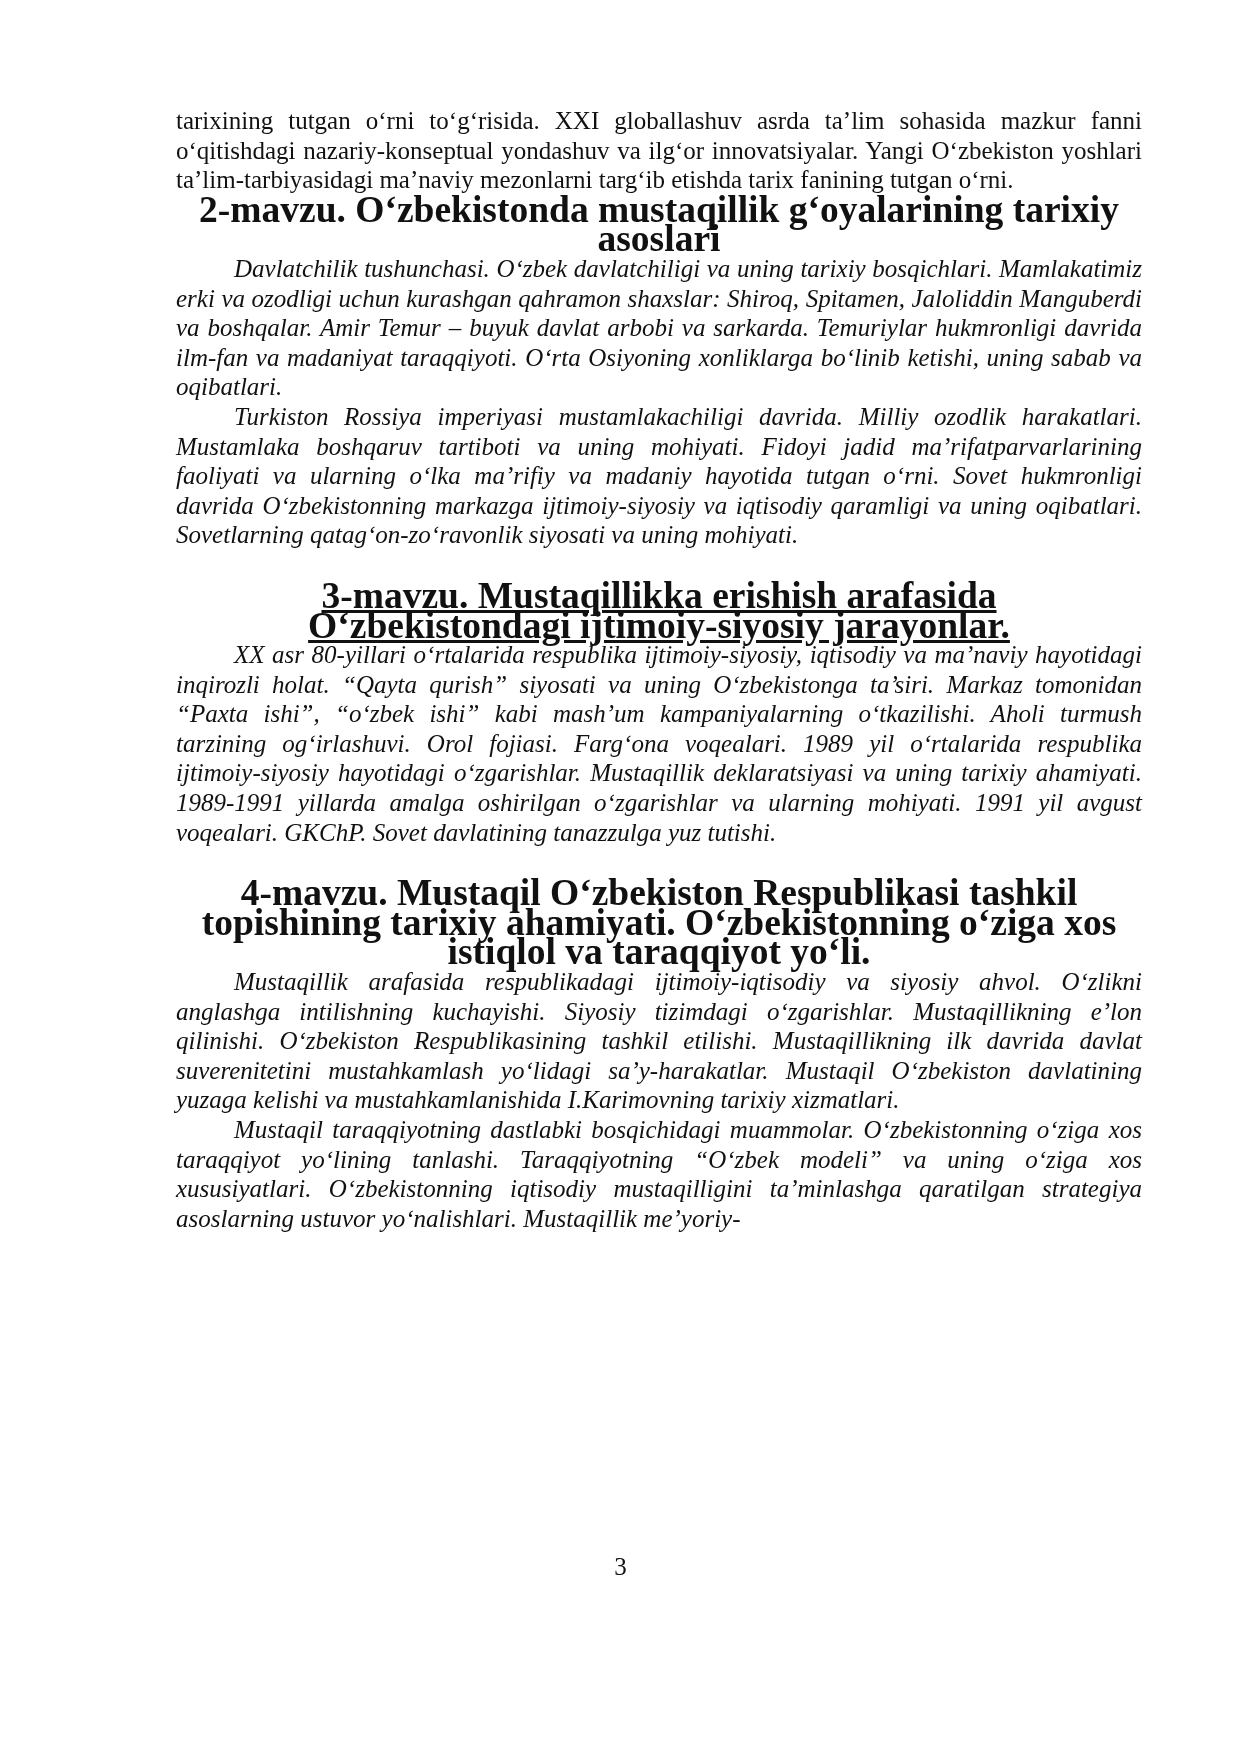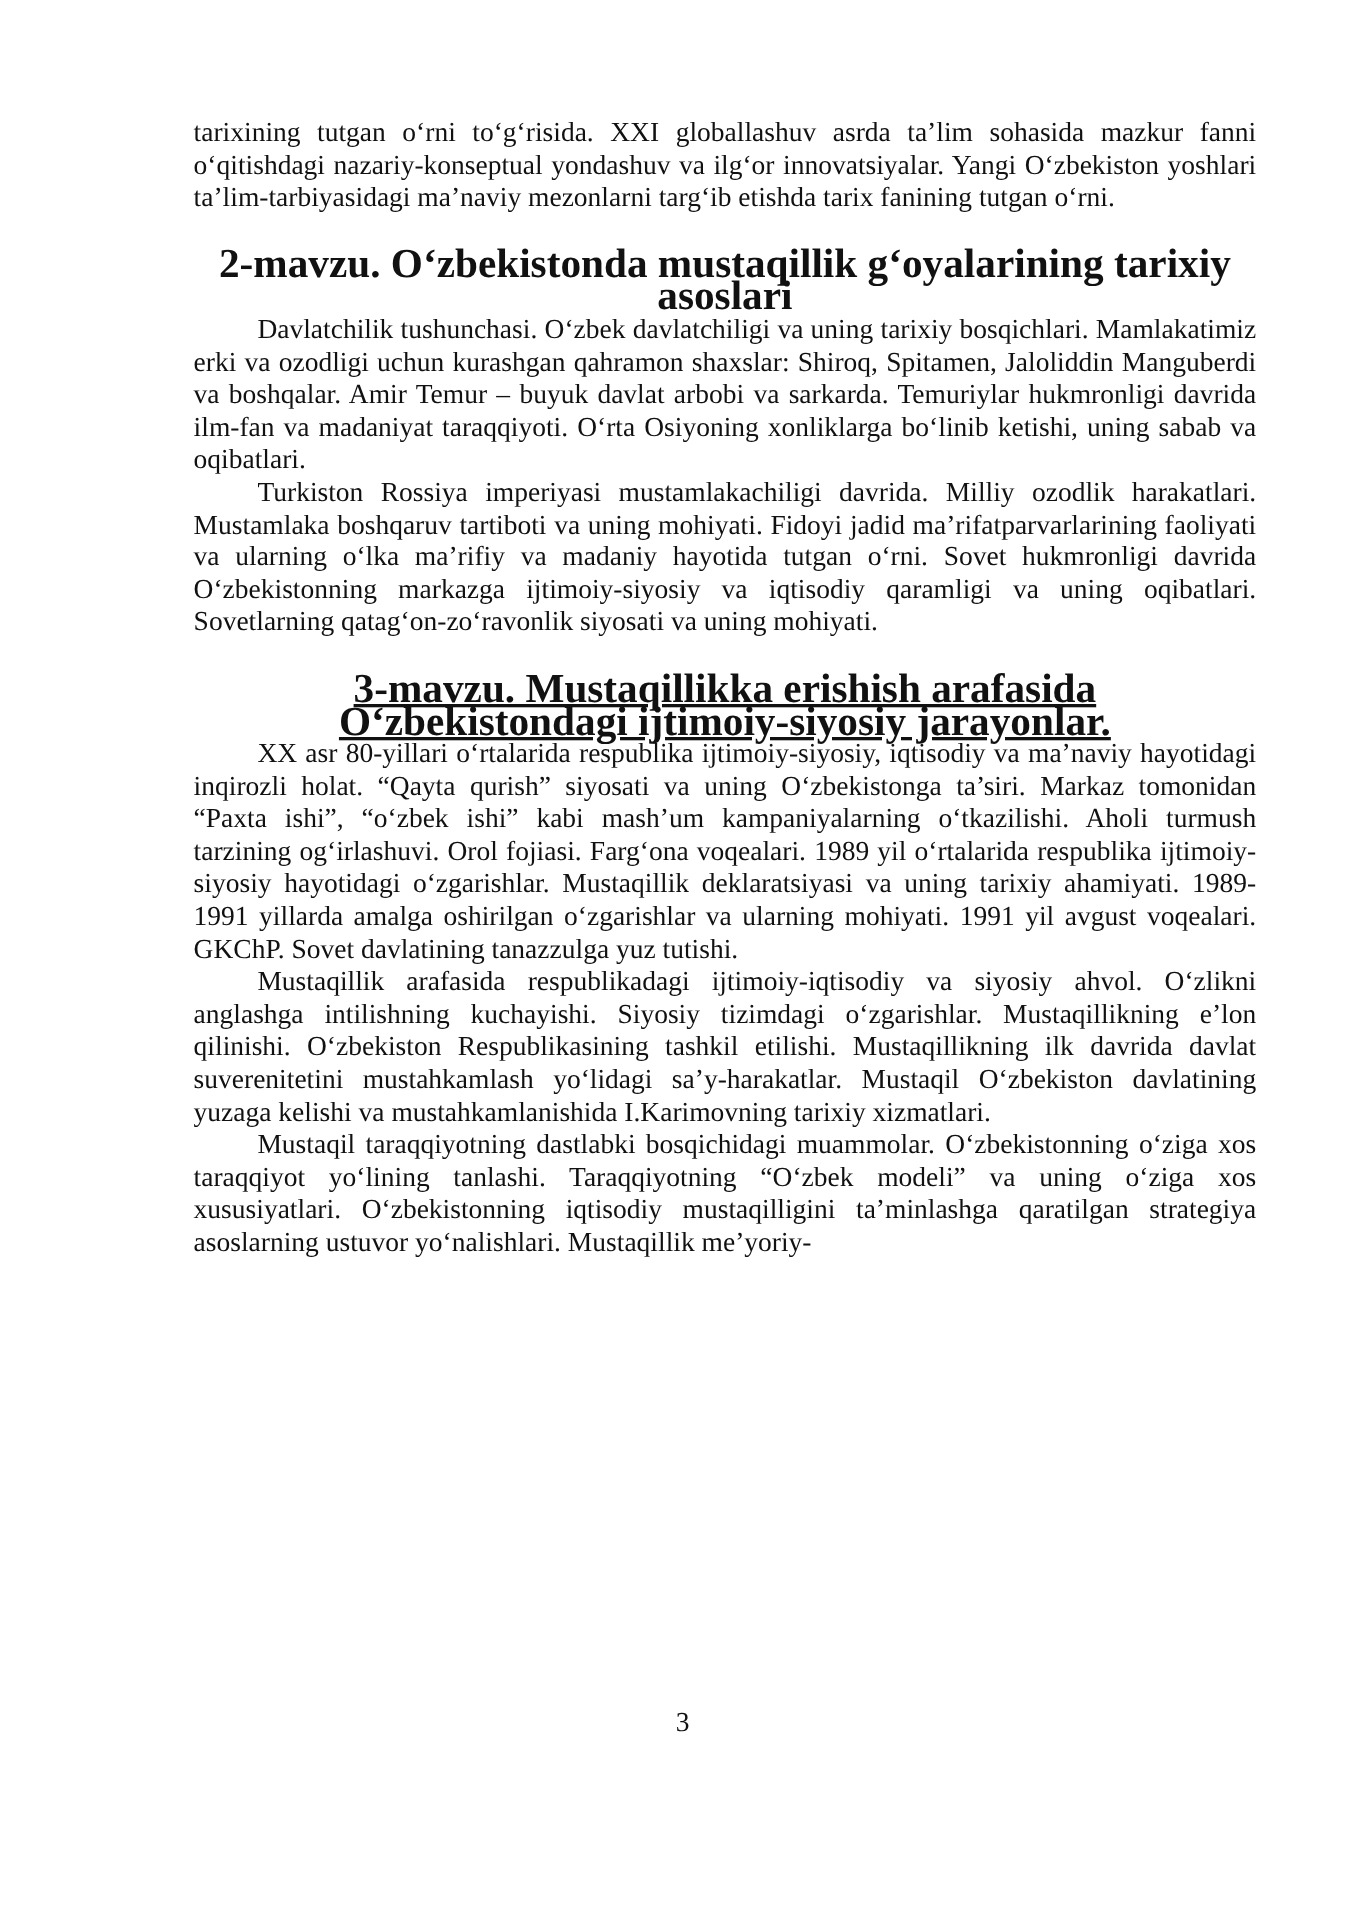--- a/index.html
+++ b/index.html
@@ -8,27 +8,27 @@
     position: absolute;
     left: 176px;
     top: 106px;
     width: 966px;
     font-family: "Liberation Serif", "DejaVu Serif", serif;
     font-size: 25px;
     line-height: 29.6px;
     color: #111111;
   }
   .para { margin: 0; text-align: justify; }
-  .para.indent { text-indent: 58px; }
+  .para.indent { text-indent: 58px; font-style: italic; }
   .heading {
     margin: 0;
     font-weight: bold;
     text-align: center;
   }
-  .heading.h2 { margin-top: 31px; }
+  .heading.h2 { }
   .heading.h3 { margin-top: 31px; padding: 0 60px; text-decoration: underline; }
   .heading.h4 { margin-top: 31px; padding: 0 20px; }
   .page-number {
     position: absolute;
     left: 0; width: 1241px;
     top: 1553px;
     text-align: center;
     font-family: "Liberation Serif", "DejaVu Serif", serif;
     font-size: 25px;
     color: #111111;
@@ -45,18 +45,19 @@
     <p class="para indent">Davlatchilik tushunchasi. O‘zbek davlatchiligi va uning tarixiy bosqichlari. Mamlakatimiz erki va ozodligi uchun kurashgan qahramon shaxslar: Shiroq, Spitamen, Jaloliddin Manguberdi va boshqalar.  Amir Temur – buyuk davlat arbobi va sarkarda. Temuriylar hukmronligi davrida ilm-fan va madaniyat taraqqiyoti. O‘rta Osiyoning xonliklarga bo‘linib ketishi, uning sabab va oqibatlari.</p>
     <p class="para indent">Turkiston Rossiya imperiyasi mustamlakachiligi davrida. Milliy ozodlik harakatlari. Mustamlaka boshqaruv tartiboti va uning mohiyati. Fidoyi jadid ma’rifatparvarlarining faoliyati va ularning o‘lka ma’rifiy va madaniy hayotida tutgan o‘rni. Sovet hukmronligi davrida O‘zbekistonning markazga ijtimoiy-siyosiy va iqtisodiy qaramligi va uning oqibatlari. Sovetlarning qatag‘on-zo‘ravonlik siyosati va uning mohiyati.</p>
   </section>
 
   <section>
     <h2 class="heading h3">3-mavzu. Mustaqillikka erishish arafasida O‘zbekistondagi ijtimoiy-siyosiy jarayonlar.</h2>
     <p class="para indent">XX asr 80-yillari o‘rtalarida respublika ijtimoiy-siyosiy, iqtisodiy va ma’naviy hayotidagi inqirozli holat. “Qayta qurish” siyosati va uning O‘zbekistonga ta’siri. Markaz tomonidan “Paxta ishi”, “o‘zbek ishi” kabi mash’um kampaniyalarning o‘tkazilishi. Aholi turmush tarzining og‘irlashuvi. Orol fojiasi. Farg‘ona voqealari. 1989 yil o‘rtalarida respublika ijtimoiy-siyosiy hayotidagi o‘zgarishlar. Mustaqillik deklaratsiyasi va uning tarixiy ahamiyati. 1989-1991 yillarda amalga oshirilgan o‘zgarishlar va ularning mohiyati. 1991 yil avgust voqealari. GKChP. Sovet davlatining tanazzulga yuz tutishi.</p>
   </section>
 
   <section>
+    <h2 class="heading h4">4-mavzu. Mustaqil O‘zbekiston Respublikasi tashkil topishining tarixiy ahamiyati. O‘zbekistonning o‘ziga xos istiqlol va taraqqiyot yo‘li.</h2>
     <p class="para indent">Mustaqillik arafasida respublikadagi ijtimoiy-iqtisodiy va siyosiy ahvol. O‘zlikni anglashga intilishning kuchayishi. Siyosiy tizimdagi o‘zgarishlar. Mustaqillikning e’lon qilinishi. O‘zbekiston Respublikasining tashkil etilishi. Mustaqillikning ilk davrida davlat suverenitetini mustahkamlash yo‘lidagi sa’y-harakatlar. Mustaqil O‘zbekiston davlatining yuzaga kelishi va mustahkamlanishida I.Karimovning tarixiy xizmatlari.</p>
     <p class="para indent">Mustaqil taraqqiyotning dastlabki bosqichidagi muammolar. O‘zbekistonning o‘ziga xos taraqqiyot yo‘lining tanlashi. Taraqqiyotning “O‘zbek modeli” va uning o‘ziga xos xususiyatlari. O‘zbekistonning iqtisodiy mustaqilligini ta’minlashga qaratilgan strategiya asoslarning ustuvor yo‘nalishlari. Mustaqillik me’yoriy-</p>
   </section>
 </div>
 
 <div class="page-number">3</div>
 
 </body></html>

